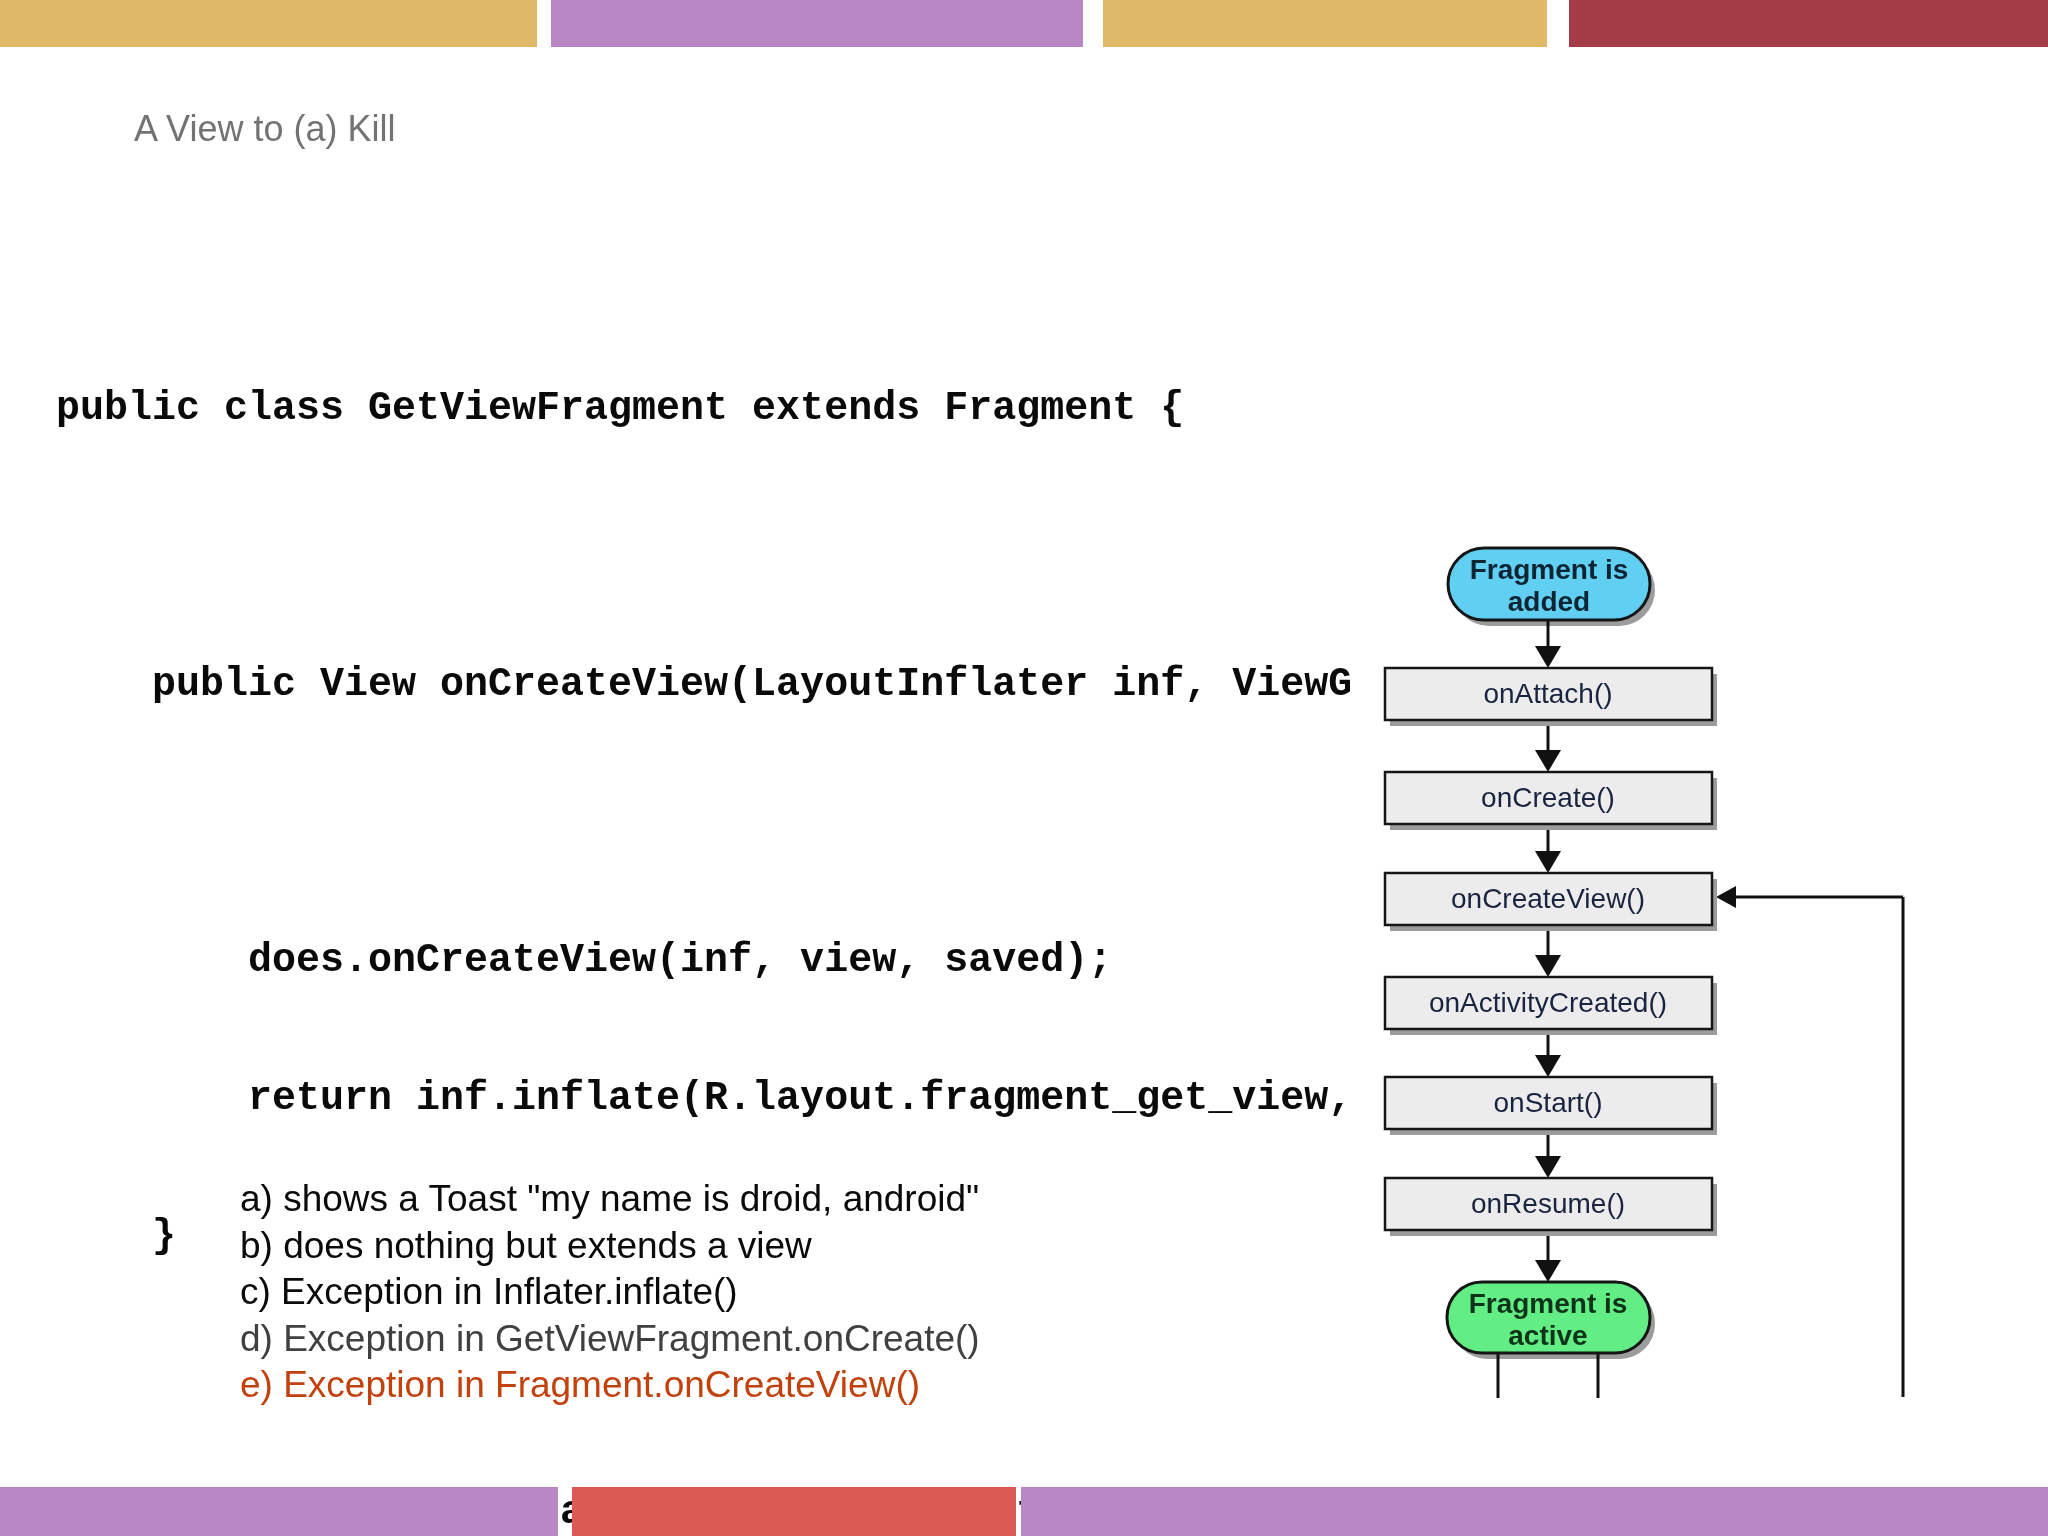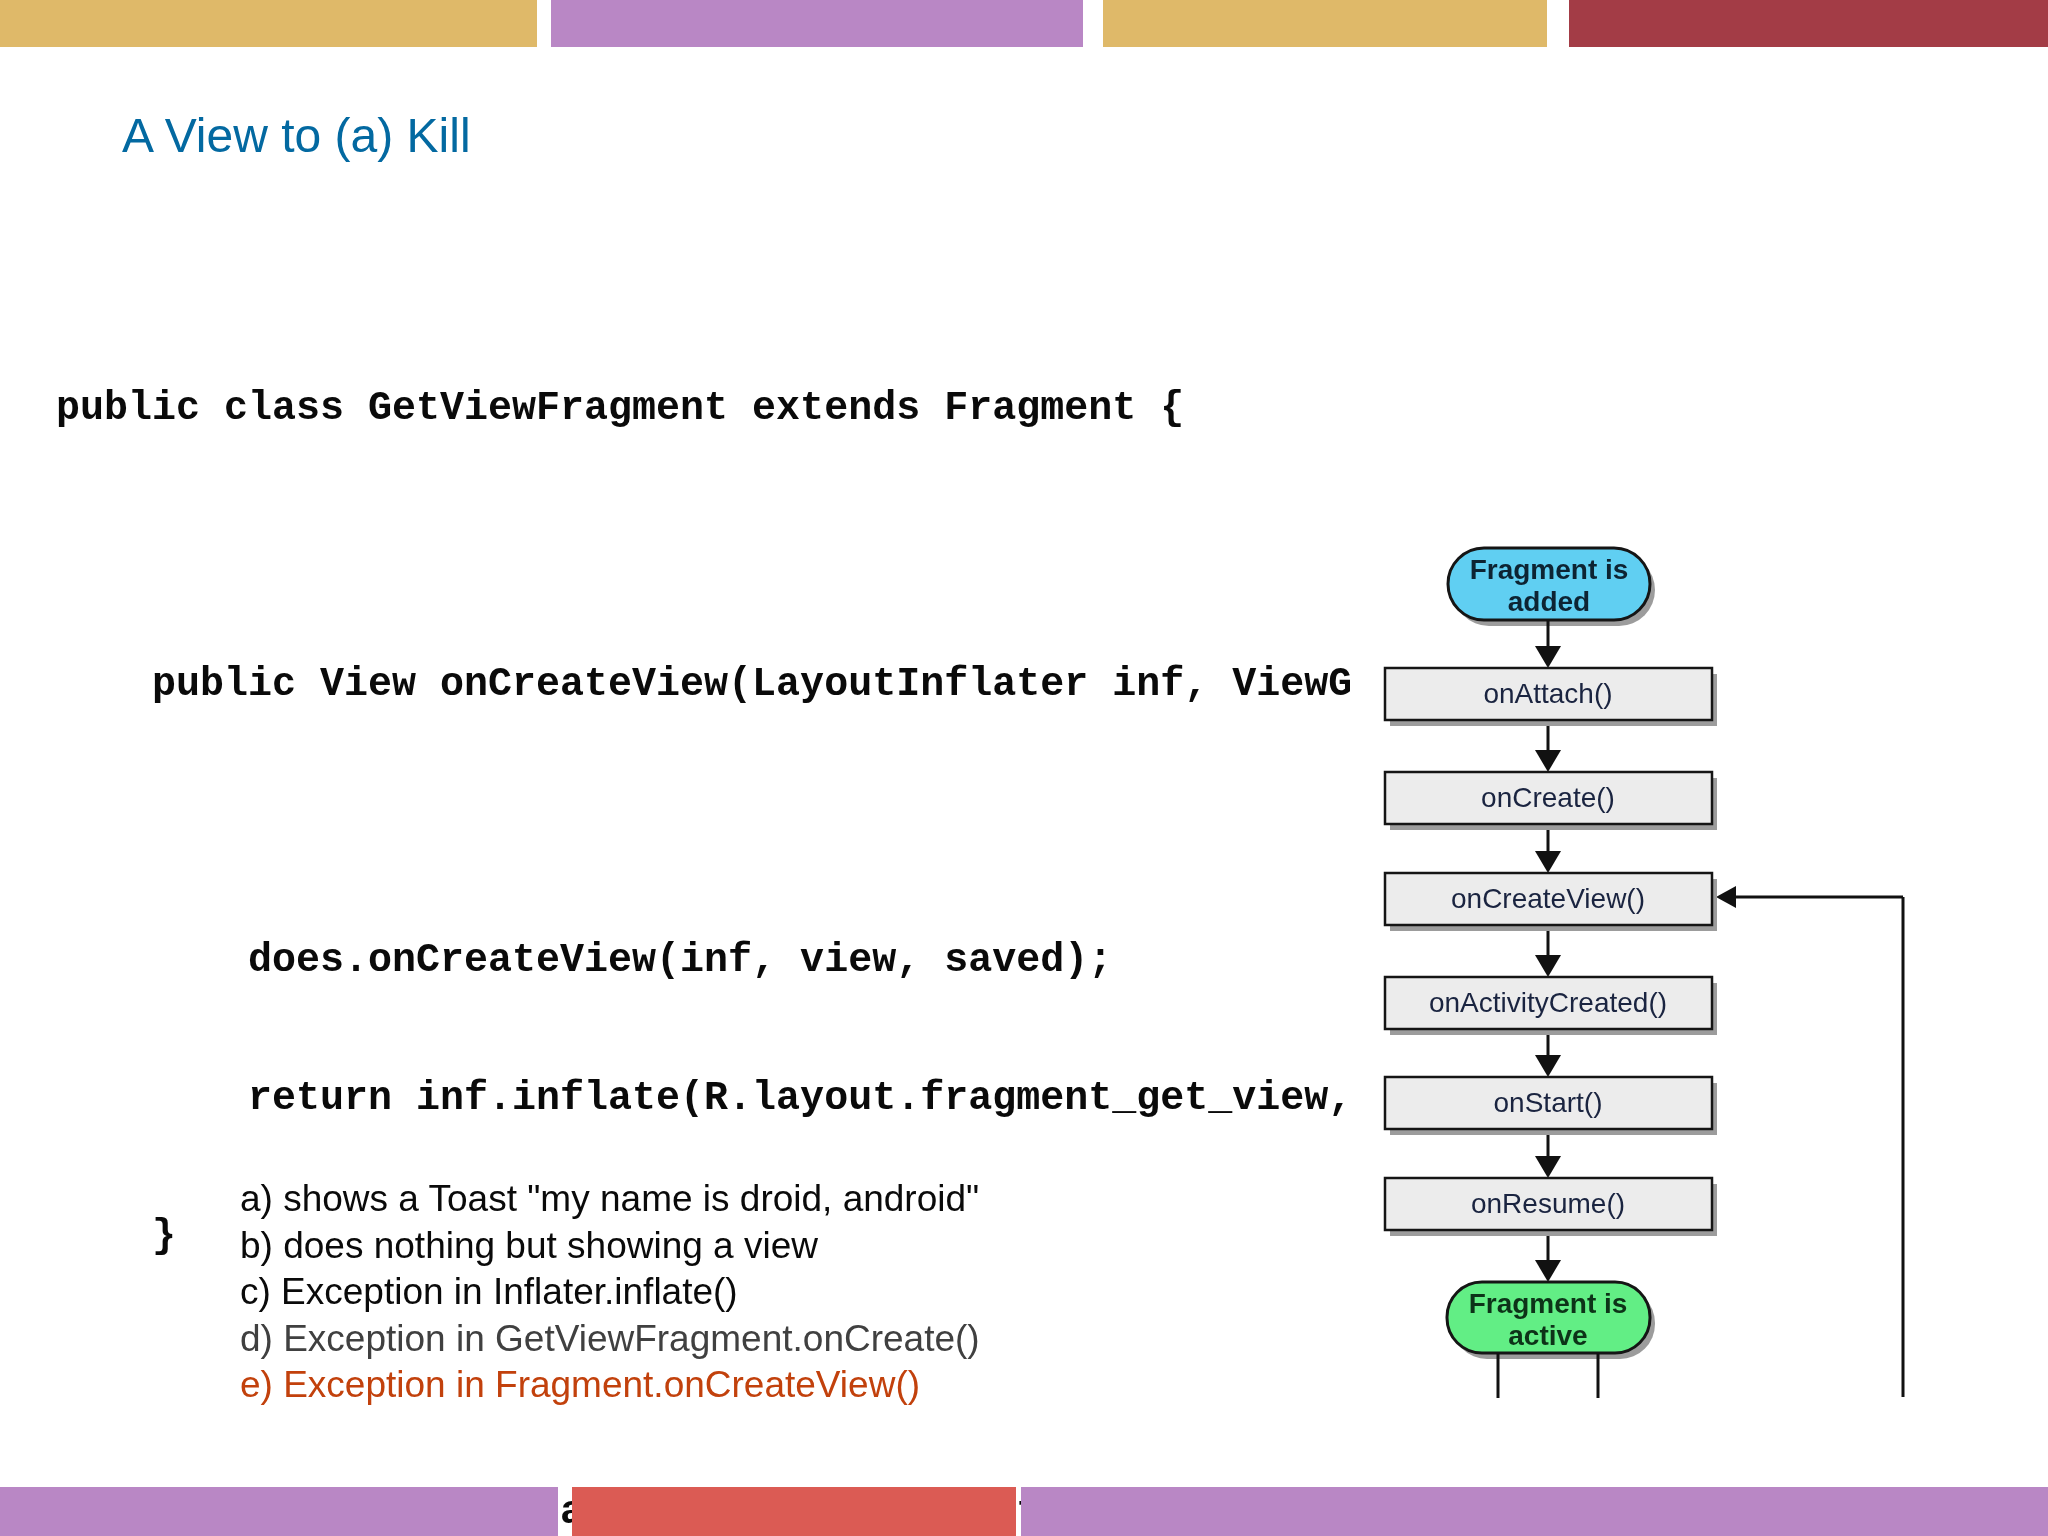--- a/index.html
+++ b/index.html
@@ -9,21 +9,21 @@
   .bar{position:absolute;height:47px;top:0;}
   .bar-b{position:absolute;height:49px;top:1487px;}
   .bar-t1{left:0;width:537px;}
   .bar-t2{left:551px;width:532px;}
   .bar-t3{left:1103px;width:444px;}
   .bar-t4{left:1569px;width:479px;}
   .bar-b1{left:0;width:558px;}
   .bar-b2{left:572px;width:444px;}
   .bar-b3{left:1021px;width:1027px;}
   
-  .title{position:absolute;left:122px;top:108px;font-size:48px;letter-spacing:0px;color:#0369a1;}
+  .title{position:absolute;left:134px;top:108px;font-size:36px;letter-spacing:0px;color:#737373;}
   
   .code{position:absolute;left:56px;top:294px;font-family:"Liberation Mono", monospace;
         font-size:40px;line-height:46px;white-space:pre;color:#0a0a0a;}
   .cl{min-height:46px;font-weight:bold;}
   
   .options{position:absolute;left:240px;top:1176px;font-size:37px;line-height:46.5px;}
   .opt{white-space:pre;}
   
   .diagram{position:absolute;left:1340px;top:430px;width:708px;height:980px;}
   svg text{font-family:"Liberation Sans", sans-serif;}
@@ -55,21 +55,21 @@
     
     
     
     
     
     
   </div>
 
   <div class="options">
     <div class="opt" style="color:#0a0a0a">a) shows a Toast "my name is droid, android"</div>
-    <div class="opt" style="color:#0a0a0a">b) does nothing but showing a view</div>
+    <div class="opt" style="color:#0a0a0a">b) does nothing but extends a view</div>
     <div class="opt" style="color:#0a0a0a">c) Exception in Inflater.inflate()</div>
     <div class="opt" style="color:#404040">d) Exception in GetViewFragment.onCreate()</div>
     <div class="opt" style="color:#c2410c">e) Exception in Fragment.onCreateView()</div>
   </div>
 
   <div class="diagram">
     <svg width="708" height="980" viewBox="0 0 708 980" xmlns="http://www.w3.org/2000/svg">
 
       <rect x="10" y="200" width="698" height="780" fill="#ffffff"></rect>
 

